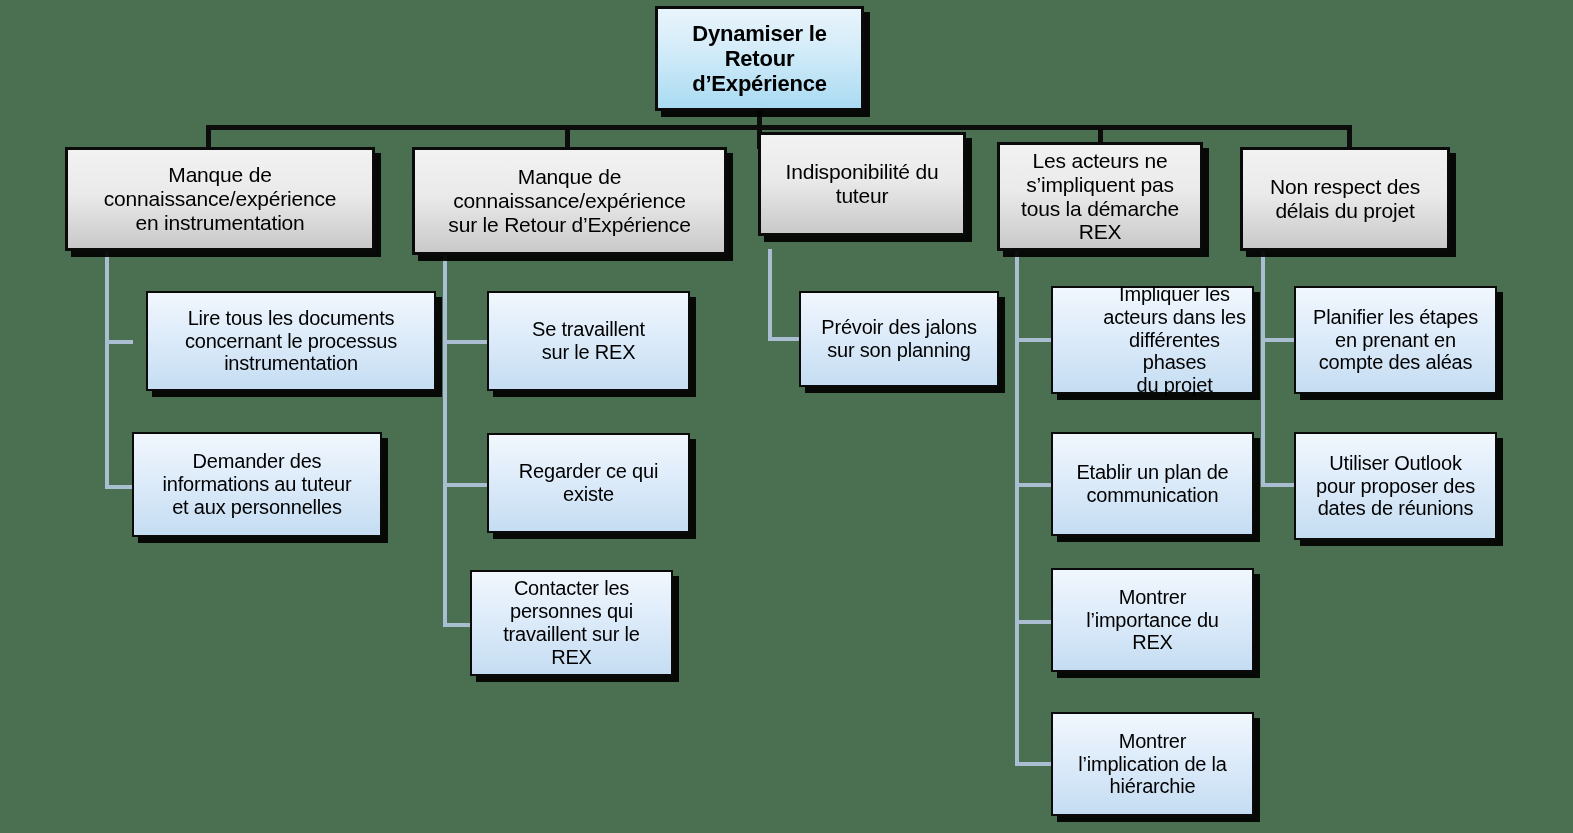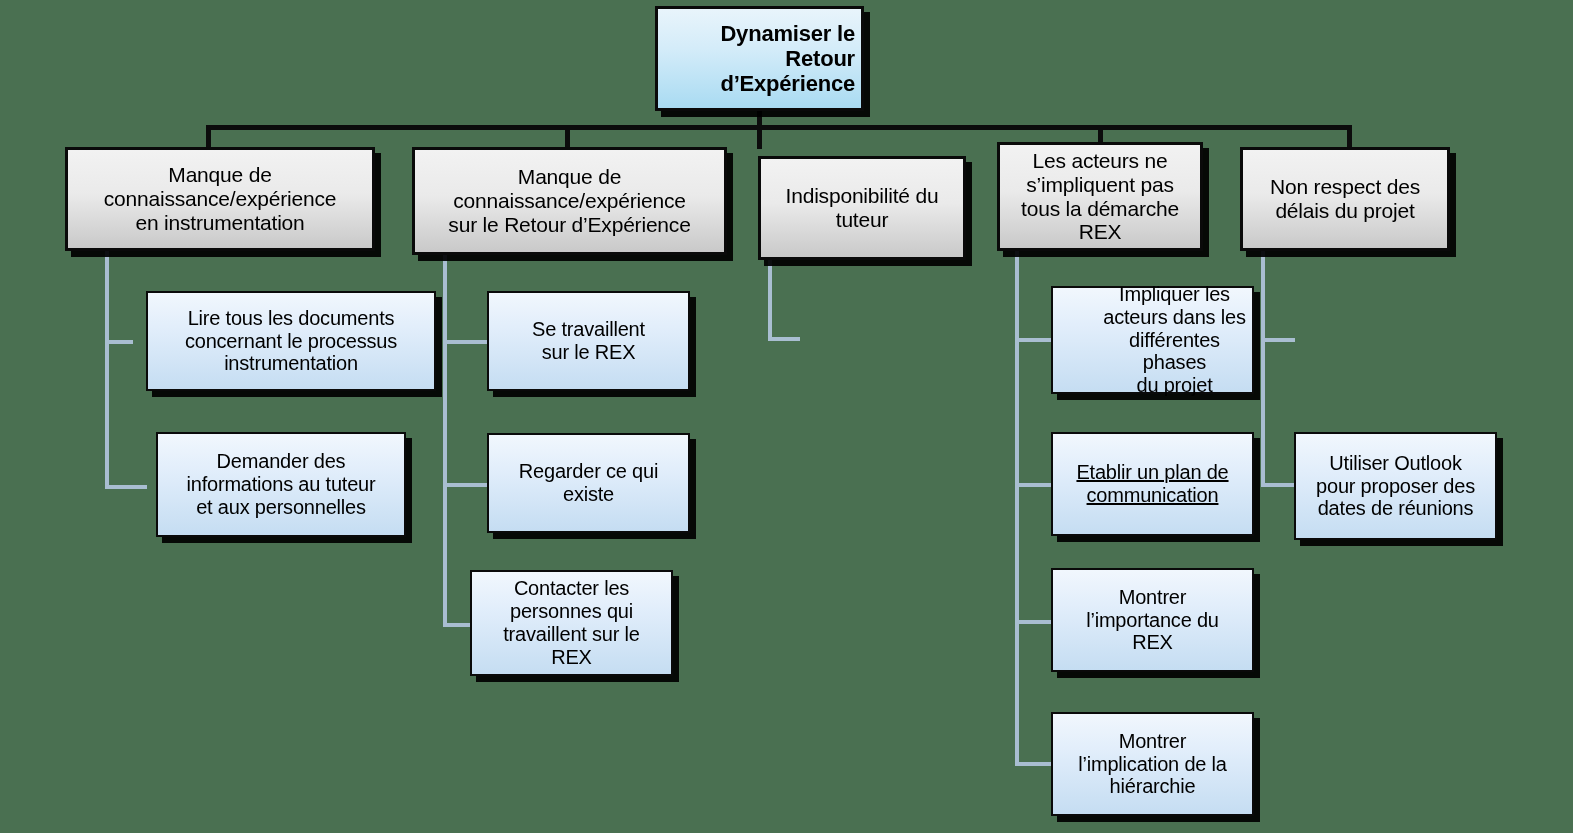--- a/index.html
+++ b/index.html
@@ -101,39 +101,39 @@
   <div class="conn" style="left:1015px; top:249px; width:4px; height:517px;"></div>
   <div class="conn" style="left:1015px; top:338px; width:37px; height:4px;"></div>
   <div class="conn" style="left:1015px; top:483px; width:37px; height:4px;"></div>
   <div class="conn" style="left:1015px; top:620px; width:37px; height:4px;"></div>
   <div class="conn" style="left:1015px; top:762px; width:37px; height:4px;"></div>
 
   <div class="conn" style="left:1261px; top:249px; width:4px; height:238px;"></div>
   <div class="conn" style="left:1261px; top:338px; width:34px; height:4px;"></div>
   <div class="conn" style="left:1261px; top:483px; width:34px; height:4px;"></div>
 
-  <div class="node root" style="left:655px; top:6px; width:209px; height:105px;text-align:right;">
+  <div class="node root" style="left:655px; top:6px; width:209px; height:105px;">
     <span class="node-label">Dynamiser le
 Retour
 d’Expérience</span>
   </div>
 
   <div class="node cause" style="left:65px; top:147px; width:310px; height:104px;">
     <span class="node-label">Manque de
 connaissance/expérience
 en instrumentation</span>
   </div>
 
   <div class="node cause" style="left:412px; top:147px; width:315px; height:108px;">
     <span class="node-label">Manque de
 connaissance/expérience
 sur le Retour d’Expérience</span>
   </div>
 
-  <div class="node cause" style="left:758px; top:156px; width:208px; height:104px;">
+  <div class="node cause" style="left:758px; top:132px; width:208px; height:104px;">
     <span class="node-label">Indisponibilité du
 tuteur</span>
   </div>
 
   <div class="node cause" style="left:997px; top:142px; width:206px; height:109px;">
     <span class="node-label">Les acteurs ne
 s’impliquent pas
 tous la démarche
 REX</span>
   </div>
@@ -142,21 +142,21 @@
     <span class="node-label">Non respect des
 délais du projet</span>
   </div>
 
   <div class="node leaf" style="left:146px; top:291px; width:290px; height:100px;">
     <span class="node-label">Lire tous les documents
 concernant le processus
 instrumentation</span>
   </div>
 
-  <div class="node leaf" style="left:156px; top:432px; width:250px; height:105px;">
+  <div class="node leaf" style="left:132px; top:432px; width:250px; height:105px;">
     <span class="node-label">Demander des
 informations au tuteur
 et aux personnelles</span>
   </div>
 
   <div class="node leaf" style="left:487px; top:291px; width:203px; height:100px;">
     <span class="node-label">Se travaillent
 sur le REX</span>
   </div>
 
@@ -165,45 +165,54 @@
 existe</span>
   </div>
 
   <div class="node leaf" style="left:470px; top:570px; width:203px; height:106px;">
     <span class="node-label">Contacter les
 personnes qui
 travaillent sur le
 REX</span>
   </div>
 
+  <div class="node leaf" style="left:799px; top:291px; width:200px; height:96px;">
+    <span class="node-label">Prévoir des jalons
+sur son planning</span>
+  </div>
 
   <div class="node leaf" style="left:1051px; top:286px; width:203px; height:108px;padding-left:44px;">
     <span class="node-label">Impliquer les
 acteurs dans les
 différentes phases
 du projet</span>
   </div>
 
-  <div class="node leaf" style="left:1051px; top:432px; width:203px; height:104px;text-decoration:underline;">
+  <div class="node leaf" style="left:1051px; top:432px; width:203px; height:104px;">
     <span class="node-label">Etablir un plan de
 communication</span>
   </div>
 
   <div class="node leaf" style="left:1051px; top:568px; width:203px; height:104px;">
     <span class="node-label">Montrer
 l’importance du
 REX</span>
   </div>
 
   <div class="node leaf" style="left:1051px; top:712px; width:203px; height:104px;">
     <span class="node-label">Montrer
 l’implication de la
 hiérarchie</span>
   </div>
 
+  <div class="node leaf" style="left:1294px; top:286px; width:203px; height:108px;">
+    <span class="node-label">Planifier les étapes
+en prenant en
+compte des aléas</span>
+  </div>
 
   <div class="node leaf" style="left:1294px; top:432px; width:203px; height:108px;">
     <span class="node-label">Utiliser Outlook
 pour proposer des
 dates de réunions</span>
   </div>
 
 </div>
 
 </body></html>

